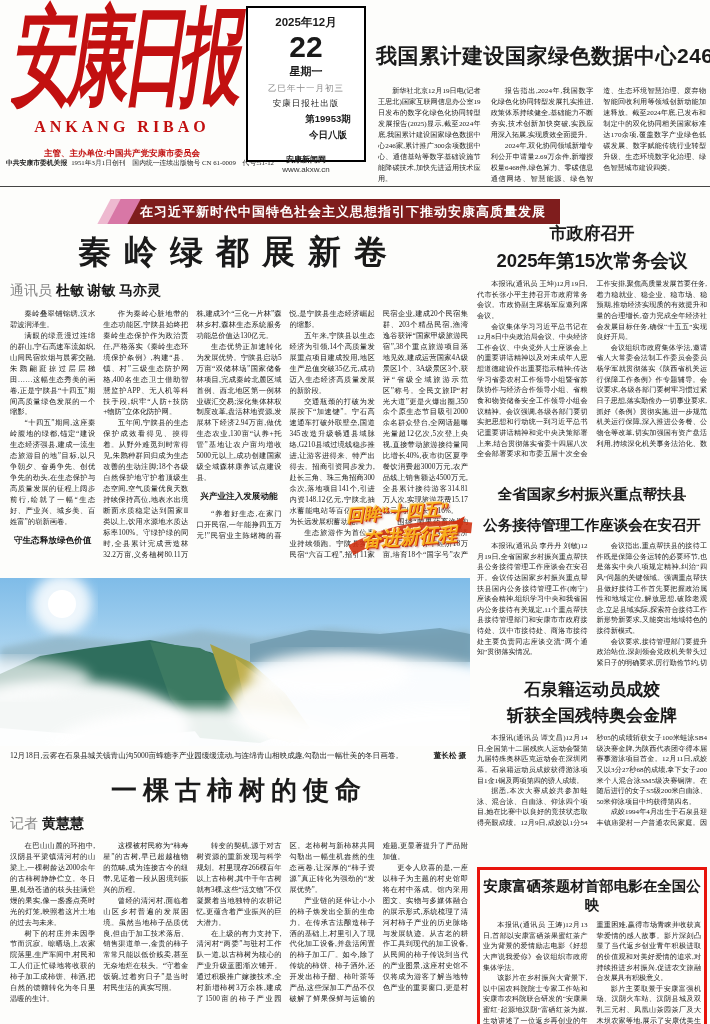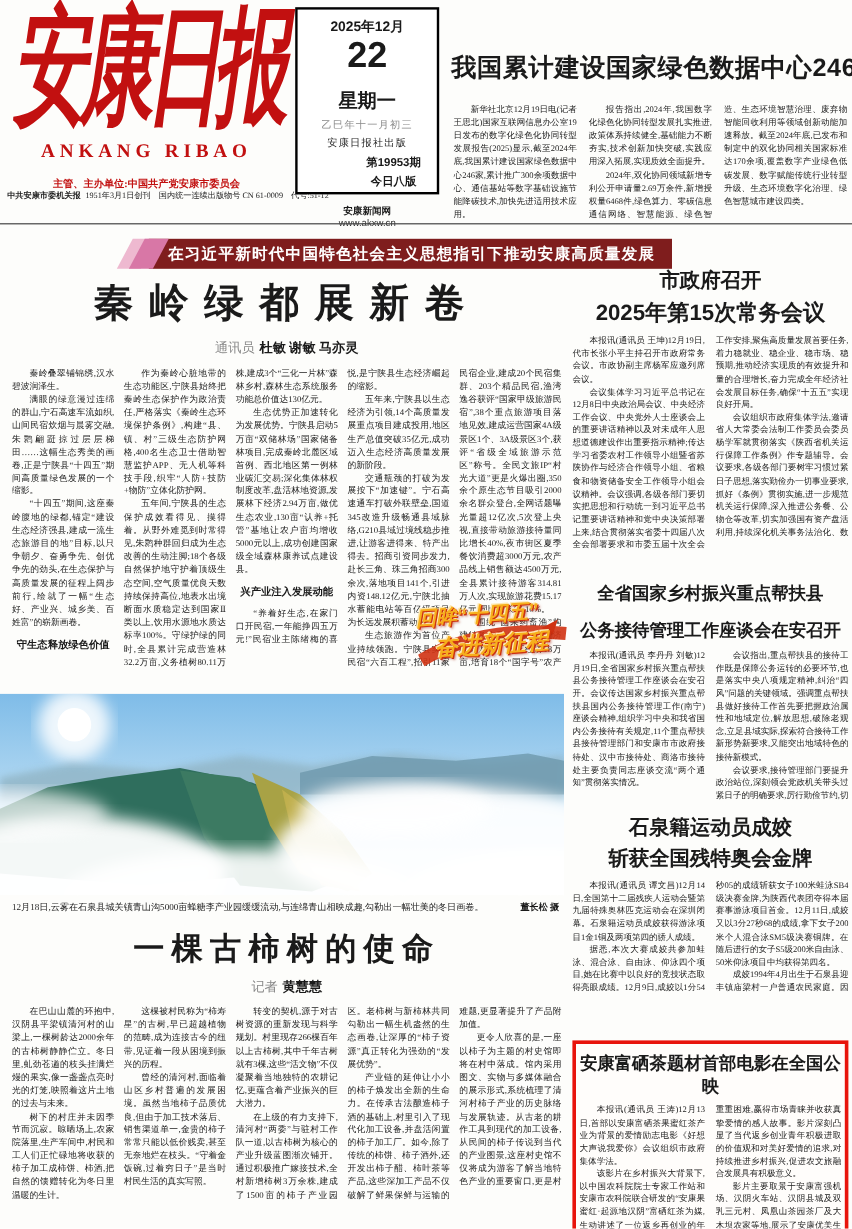--- a/index.html
+++ b/index.html
@@ -13,21 +13,21 @@
     color:#c21010;font-weight:bold;font-size:16px;letter-spacing:4px;font-family:"Liberation Serif",serif;}
   .mast-org{position:absolute;left:4px;top:148px;width:236px;text-align:center;
     color:#c21010;font-weight:bold;font-size:8.5px;}
   .mast-footer{position:absolute;left:6px;top:158px;width:300px;font-size:6.8px;color:#222;}
   .mast-footer b{margin-right:4px;}
   
   .datebox{position:absolute;left:246px;top:6px;width:116px;height:152px;border:2px solid #000;
     background:#fff;text-align:center;font-family:"Liberation Sans",sans-serif;}
   .db-ym{font-size:11.5px;font-weight:bold;margin-top:7px;}
   .db-day{font-size:30px;font-weight:bold;line-height:1.1;}
-  .db-week{font-size:16px;font-weight:bold;margin-top:11px;}
+  .db-week{font-size:11px;font-weight:bold;margin-top:1px;}
   .db-lunar{font-size:8.5px;color:#8a8a8a;margin-top:4px;letter-spacing:1px;}
   .db-pub{font-size:8.5px;margin-top:3px;letter-spacing:1px;font-family:"Liberation Serif",serif;}
   .db-issue,.db-pages{font-size:9.5px;font-weight:bold;margin-top:3px;padding-left:44px;}
   .db-site{font-size:8px;margin-top:12px;font-weight:bold;}
   .db-url{font-size:8px;color:#333;}
   
   .top-headline{position:absolute;left:376px;top:42px;width:330px;font-size:21px;font-weight:bold;
     font-family:"Liberation Sans",sans-serif;letter-spacing:0.5px;white-space:nowrap;}
   .top-cols{position:absolute;left:378px;top:86px;width:328px;height:102px;
     column-count:3;column-gap:10px;font-size:7.1px;line-height:1.55;text-align:justify;overflow:hidden;}
@@ -39,21 +39,21 @@
   .deco1{background:#eeb9d0;}
   .deco2{background:#d877a6;}
   .banner-bar{background:#7f1d1d;color:#fff;display:flex;align-items:center;
     font-family:"Liberation Sans",sans-serif;font-weight:bold;font-size:13px;
     padding:0 14px 0 16px;letter-spacing:1px;white-space:nowrap;}
   
   .main-art{position:absolute;left:10px;top:230px;width:458px;}
   .main-title{text-align:center;font-size:33px;font-weight:bold;letter-spacing:13px;
     font-family:"Liberation Sans",sans-serif;white-space:nowrap;}
   .main-sub{text-align:center;font-size:11.5px;font-weight:bold;margin-top:9px;}
-  .byline{text-align:center;font-size:11px;margin-top:7px;}
+  .byline{font-size:14px;margin-top:7px;}
   .byline .role{color:#888;margin-right:4px;}
   .byline .names{font-weight:bold;}
   .main-body{margin-top:9px;height:252px;column-count:5;column-gap:8px;
     font-size:7.3px;line-height:1.5;text-align:justify;overflow:hidden;}
   .main-body p{margin:0;text-indent:2em;}
   .main-body h3{font-size:8.6px;text-align:center;margin:6px 0;font-family:"Liberation Sans",sans-serif;}
   
   .logo{position:absolute;left:348px;top:500px;width:130px;height:70px;transform:rotate(-4deg);}
   .logo svg{position:absolute;left:0;top:6px;}
   .logo .l1,.logo .l2{position:relative;font-family:"Liberation Sans",sans-serif;font-weight:bold;

